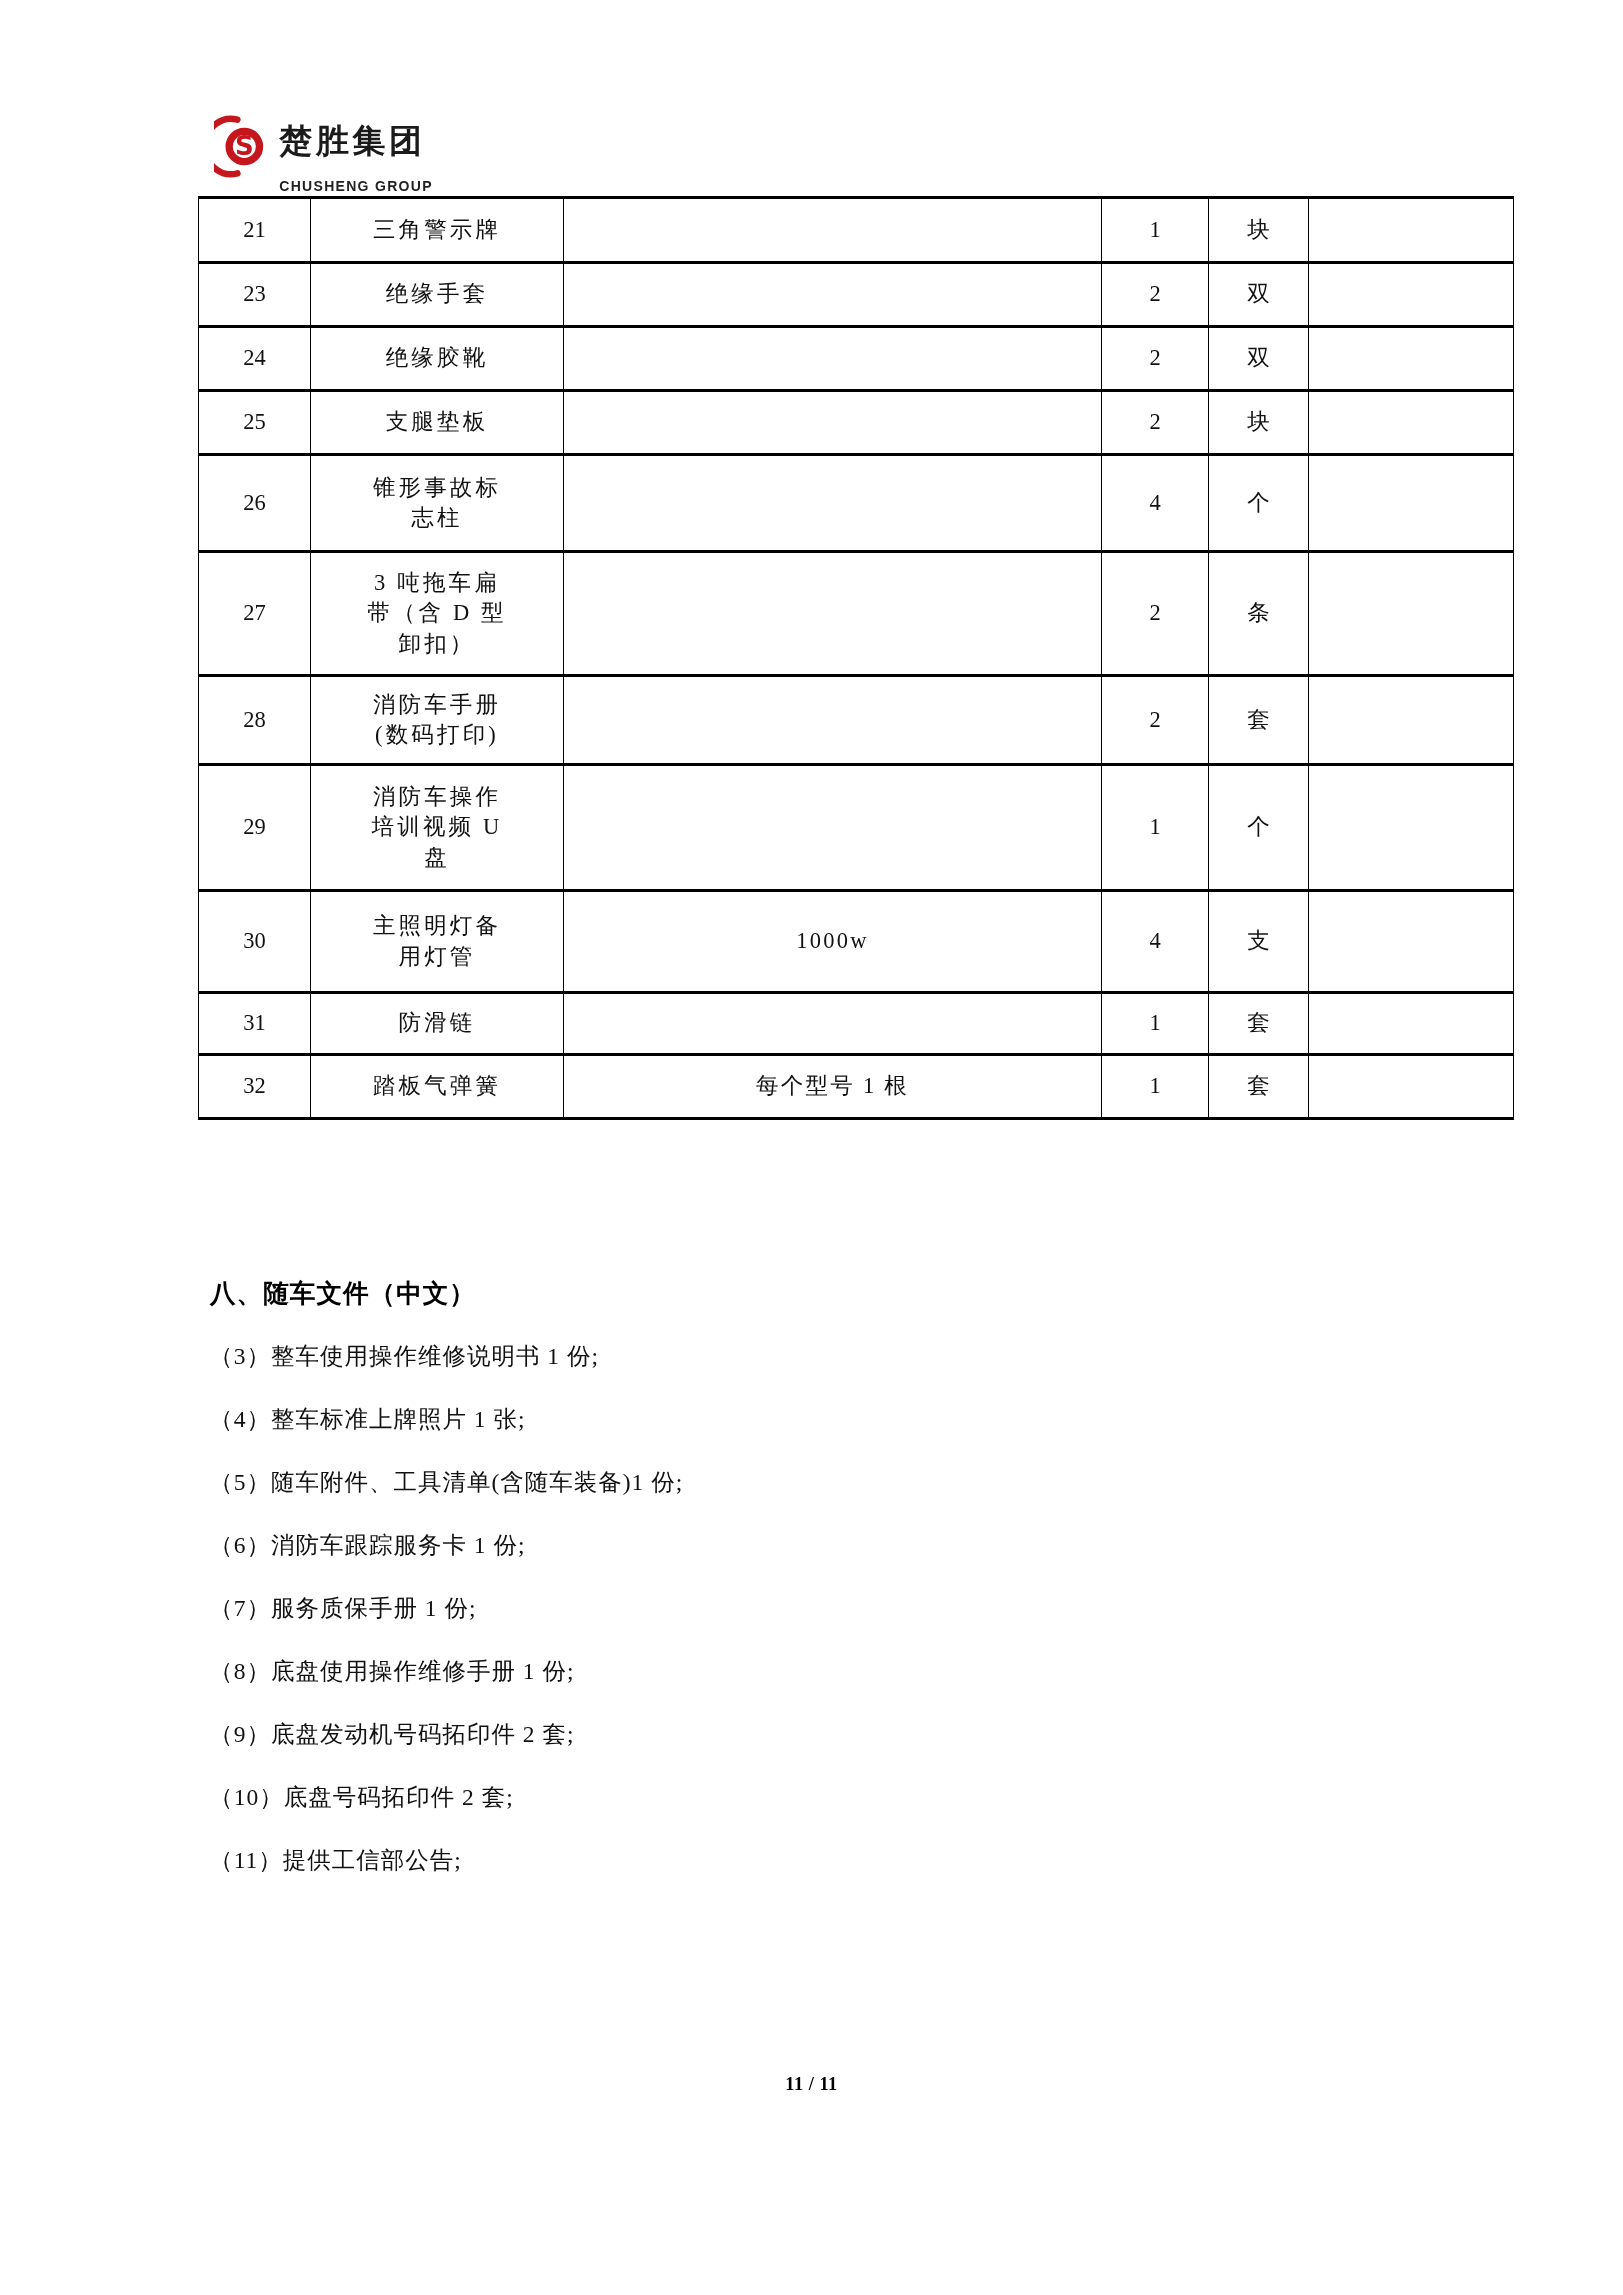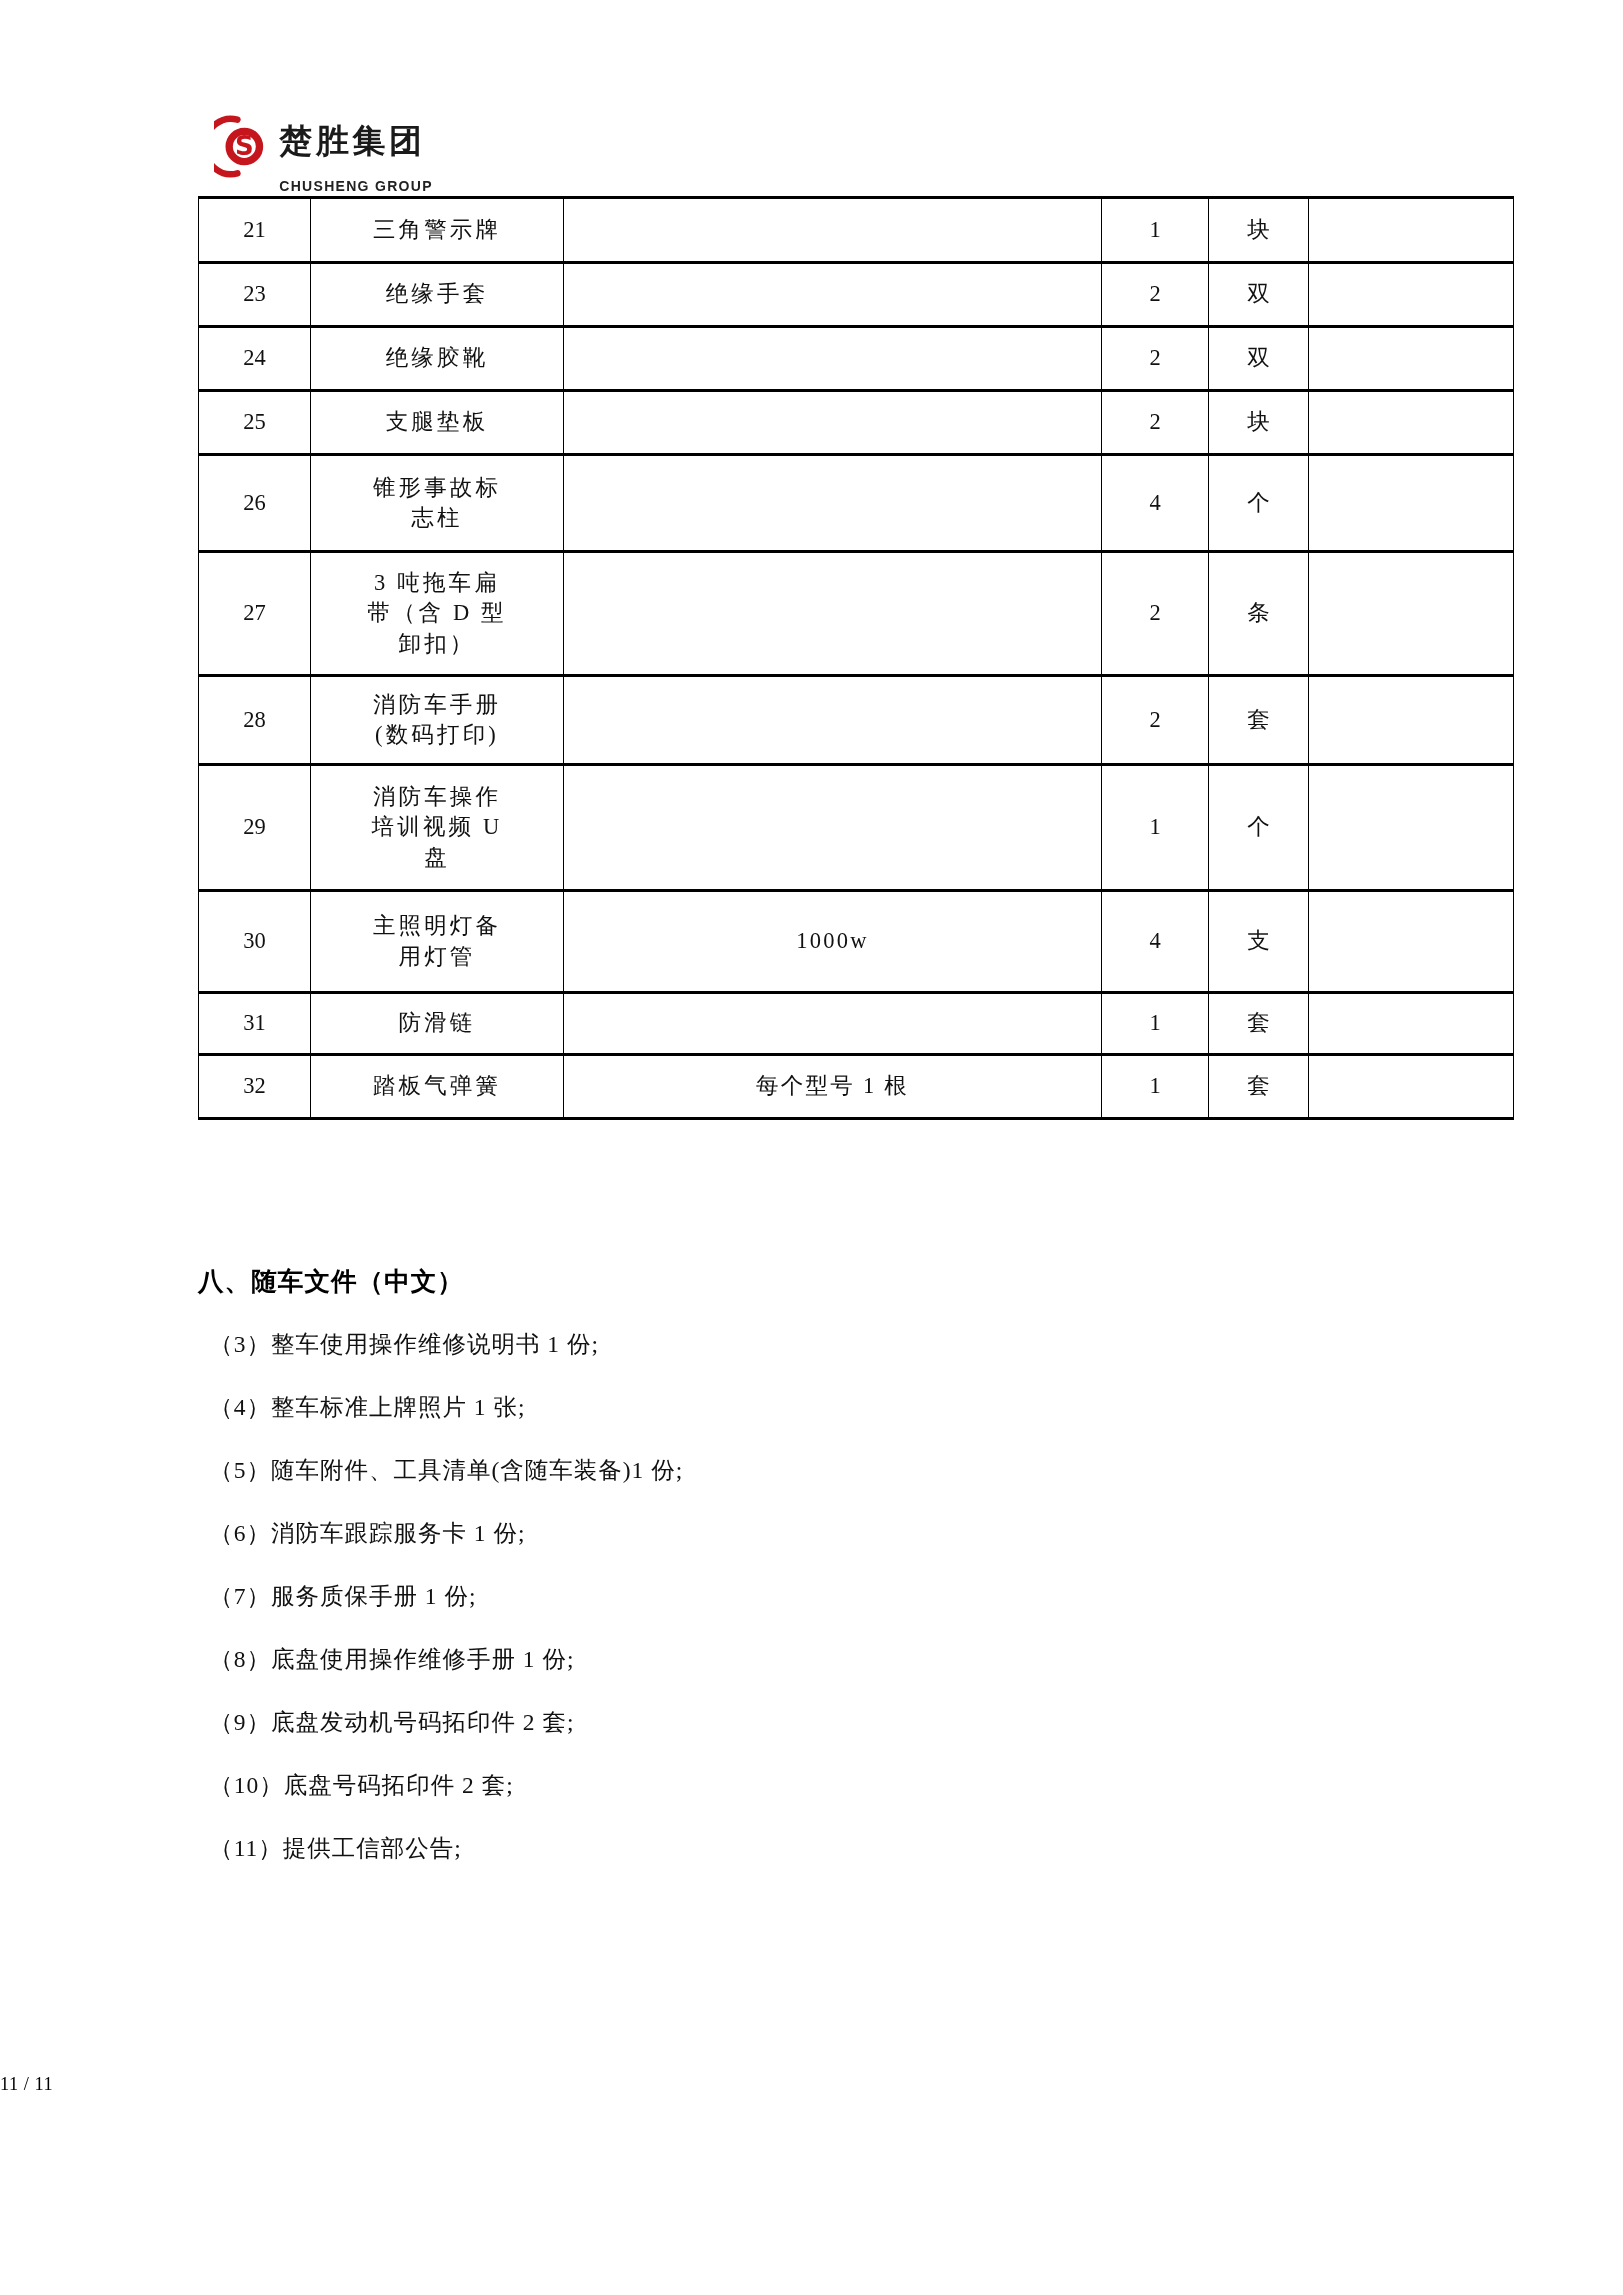--- a/index.html
+++ b/index.html
@@ -69,21 +69,21 @@
     top:1267px;
     width:1329px;
   }
   .sec-heading{
     font-family:"Liberation Sans","DejaVu Sans",sans-serif;
     font-weight:700;
     font-size:25.6px;
     line-height:29px;
     letter-spacing:1px;
     color:#000;
-    margin:0;
+    margin:12px;
   }
   .doc-list{margin:34px 0 0 0;padding:0;list-style:none;}
   .doc-list li{
     font-size:23.5px;
     line-height:29px;
     letter-spacing:1px;
     margin:0 0 34px 11.2px;
     color:#111;
   }
   .closing-note{
@@ -92,23 +92,23 @@
     letter-spacing:1px;
     margin-left:54px;
     color:#111;
   }
   
   .footer{
     position:absolute;
     left:0;
     top:2074px;
     width:100%;
-    text-align:left;
+    text-align:center;
     font-size:18.4px;
-    font-weight:400;
+    font-weight:700;
     letter-spacing:0.5px;
     color:#000;
   }
 </style>
 </head>
 <body>
 
 <div class="page">
 
   <div class="logo">

